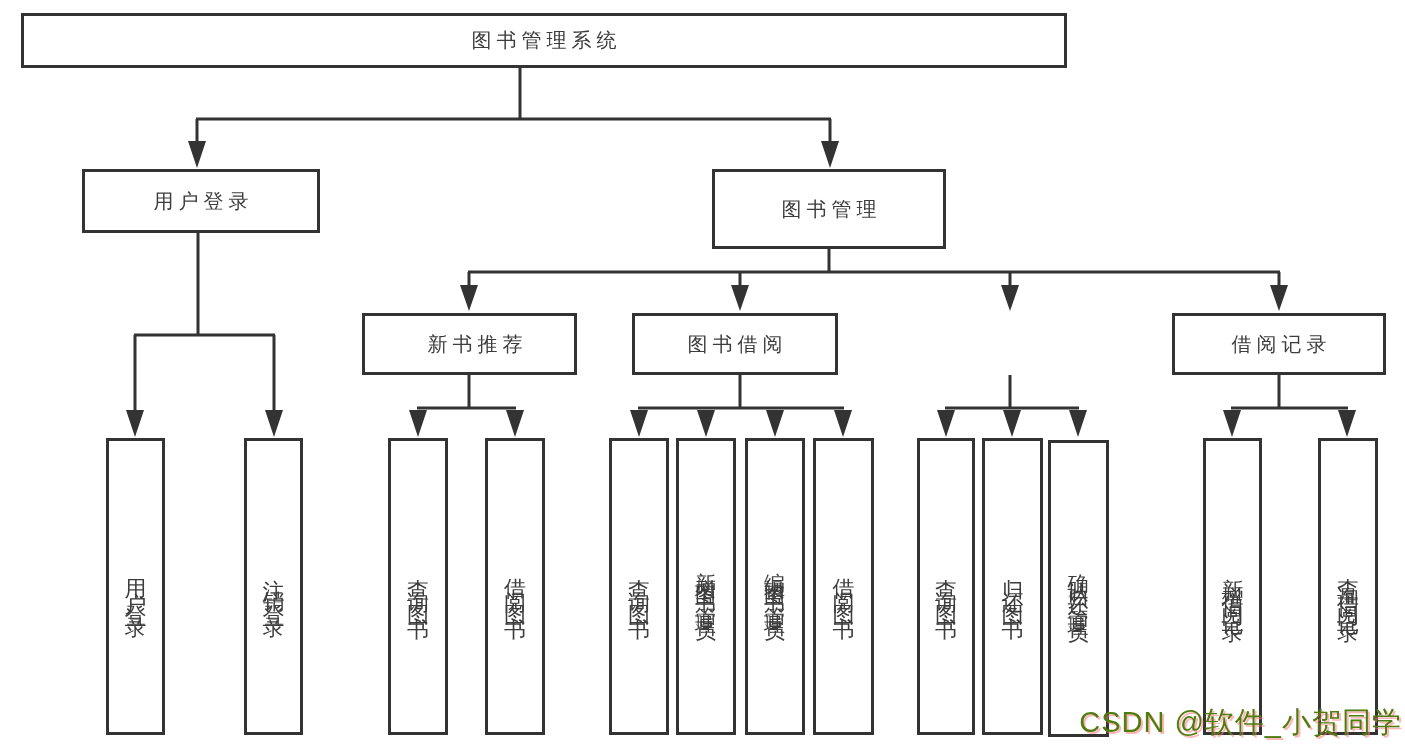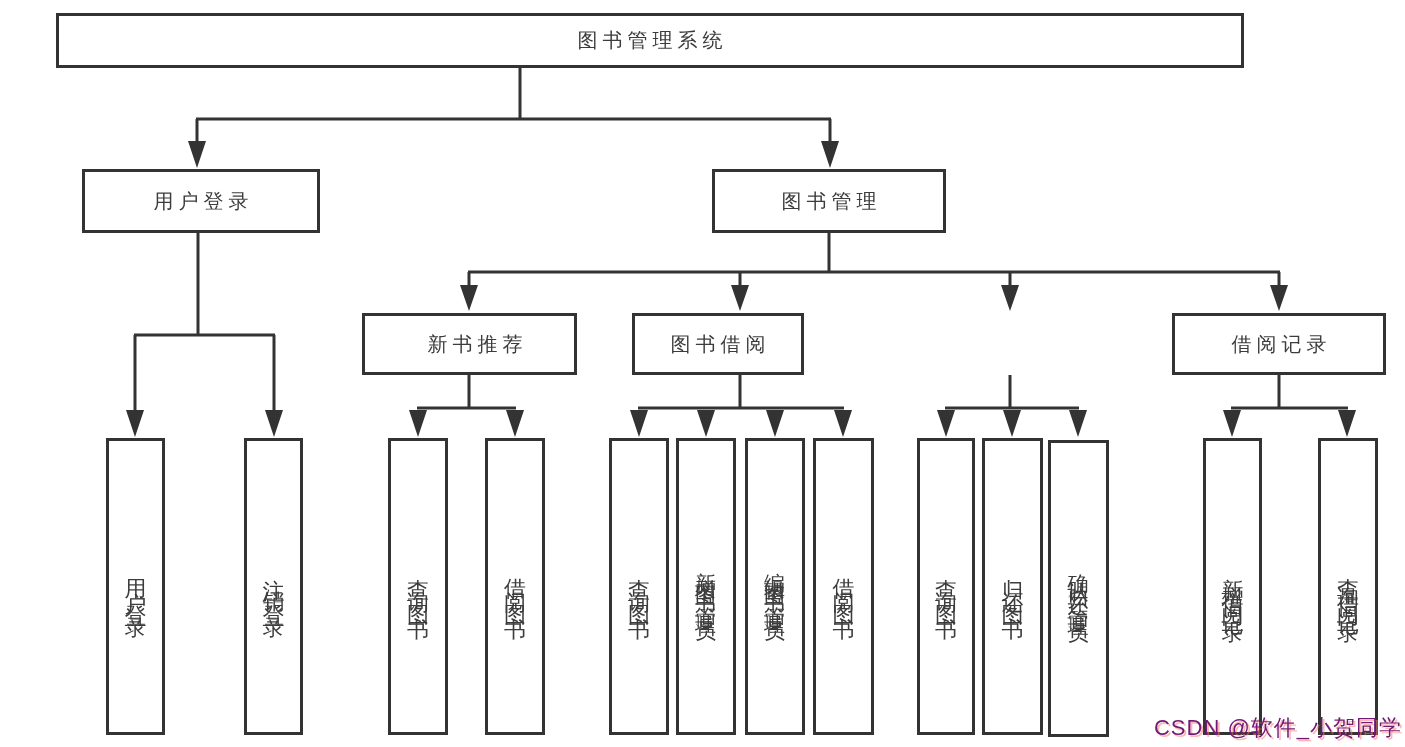--- a/index.html
+++ b/index.html
@@ -60,22 +60,22 @@
     letter-spacing: 9px;
   }
   .v-node.v-xlong span {
     letter-spacing: 7px;
     font-size: 21px;
   }
   .watermark {
     position: absolute;
     right: 3px;
     bottom: 4px;
-    font-size: 22px;
-    color: #701a75;
+    font-size: 29px;
+    color: #4d7c0f;
     text-shadow: 2px 2px 0 rgba(255, 120, 120, 0.55);
     letter-spacing: 1px;
     z-index: 3;
     white-space: nowrap;
   }
 </style>
 </head>
 <body>
 
 <div class="stage">
@@ -138,35 +138,35 @@
     </g>
 
     <g>
       <line x1="1279" y1="375" x2="1279" y2="408"></line>
       <line x1="1231" y1="408" x2="1348" y2="408"></line>
       <polygon points="1223,410 1241,410 1232,437"></polygon>
       <polygon points="1338,410 1356,410 1347,437"></polygon>
     </g>
   </svg>
 
-  <div class="node h-node" style="left:21px; top:13px; width:1188px; height:55px;margin-left:35px;">
+  <div class="node h-node" style="left:21px; top:13px; width:1046px; height:55px;">
     <span>图书管理系统</span>
   </div>
 
   <div class="node h-node" style="left:82px; top:169px; width:238px; height:64px;">
     <span>用户登录</span>
   </div>
-  <div class="node h-node" style="left:712px; top:169px; width:234px; height:64px;">
+  <div class="node h-node" style="left:712px; top:169px; width:234px; height:80px;">
     <span>图书管理</span>
   </div>
 
   <div class="node h-node" style="left:362px; top:313px; width:215px; height:62px;padding-left:11px;">
     <span>新书推荐</span>
   </div>
-  <div class="node h-node" style="left:632px; top:313px; width:172px; height:62px;">
+  <div class="node h-node" style="left:632px; top:313px; width:206px; height:62px;">
     <span>图书借阅</span>
   </div>
   <div class="node h-node" style="left:1172px; top:313px; width:214px; height:62px;">
     <span>借阅记录</span>
   </div>
 
   <div class="node v-node" style="left:106px; top:438px; width:59px; height:297px;">
     <span>用户登录</span>
   </div>
   <div class="node v-node" style="left:244px; top:438px; width:59px; height:297px;">

